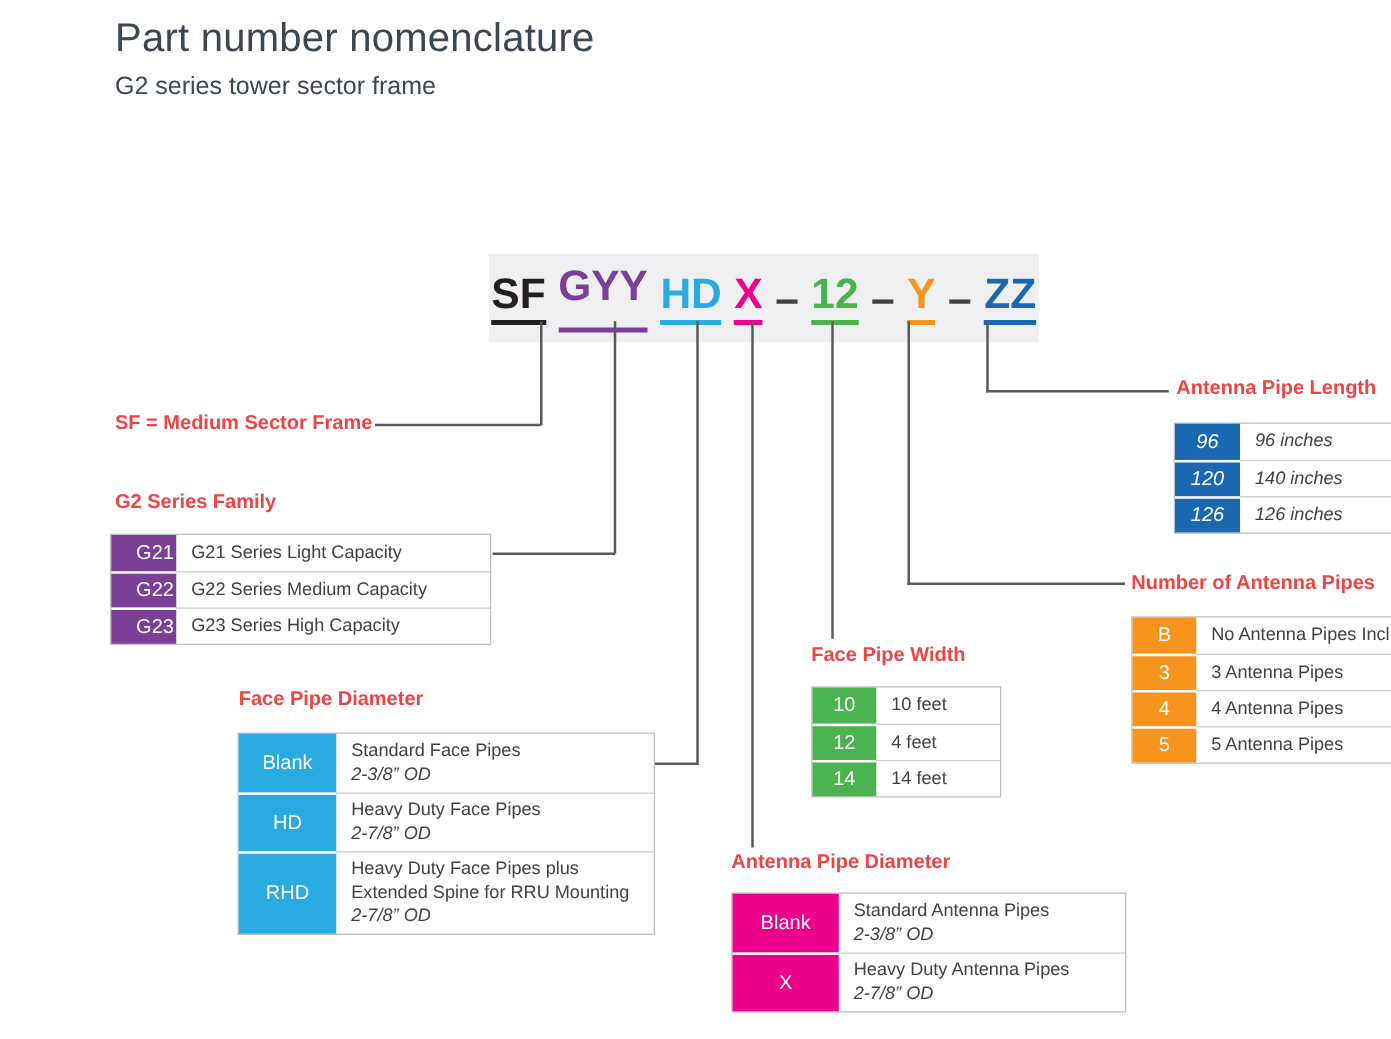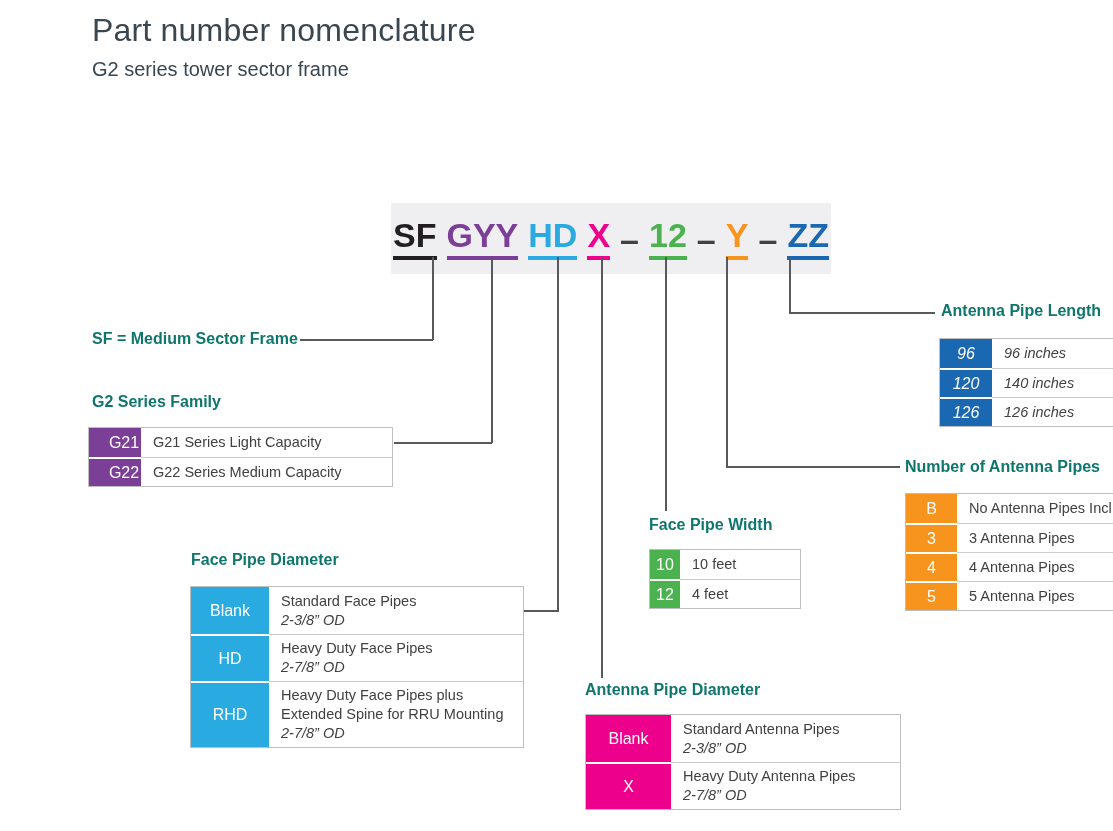--- a/index.html
+++ b/index.html
@@ -13,51 +13,51 @@
   .page-subtitle{left:44px;top:58px;font-size:20px;font-weight:300;color:#3A4650;}
   
   .pn-box{left:343px;top:203px;width:440px;height:71px;background:#EFEFF1;}
   .pn-row{left:343px;top:203px;width:440px;height:71px;display:flex;align-items:center;justify-content:center;gap:10px;
     font-size:34px;font-weight:700;}
   .pn-row span{display:inline-block;line-height:1;}
   
   .vline{width:1.5px;background:#58595B;}
   .hline{height:1.5px;background:#58595B;}
   
-  .lbl{font-size:16px;font-weight:700;color:#0f766e;white-space:nowrap;}
+  .lbl{font-size:16px;font-weight:700;color:#ef4444;white-space:nowrap;}
   
   .lookup-table{position:absolute;border:1px solid #BCBEC0;background:#fff;box-sizing:border-box;}
   .trow{display:flex;}
   .tcode{color:#fff;display:flex;align-items:center;justify-content:center;font-size:16px;flex-shrink:0;box-sizing:border-box;}
   .trow + .trow .tcode{border-top:2px solid #fff;}
   .tdesc{flex:1;display:flex;flex-direction:column;justify-content:center;padding:4px 8px 4px 12px;
     color:#414042;font-size:14.5px;line-height:19px;box-sizing:border-box;}
   .trow + .trow .tdesc{border-top:1px solid #CBCCCE;}
   .tdesc .line.i{font-style:italic;}
   .rows-sm .trow{min-height:29px;}
   .rows-lg .trow{min-height:47px;}
   #t-g2 .tcode{width:52px;padding-left:18px;}
   #t-fpd .tcode{width:78px;}
-  #t-fpw .tcode{width:30px;}
+  #t-fpw .tcode{width:51px;}
   #t-apd .tcode{width:85px;}
   #t-nap .tcode{width:51px;}
   #t-apl .tcode{width:52px;}
 </style>
 </head>
 <body>
 
 <div id="canvas">
 
   <div class="abs page-title">Part number nomenclature</div>
   <div class="abs page-subtitle">G2 series tower sector frame</div>
 
   <div class="abs pn-box"></div>
   <div class="abs pn-row">
       <span style="color: rgb(35, 31, 32); border-bottom: 4px solid rgb(35, 31, 32); padding-bottom: 4px;">SF</span>
-      <span style="color: rgb(123, 63, 152); border-bottom: 4px solid rgb(123, 63, 152); padding-bottom: 4px;">GYY</span>
+      <span style="color: rgb(123, 63, 152); border-bottom: 4px solid rgb(123, 63, 152); padding-bottom: 16px;">GYY</span>
       <span style="color: rgb(41, 171, 226); border-bottom: 4px solid rgb(41, 171, 226); padding-bottom: 4px;">HD</span>
       <span style="color: rgb(236, 0, 140); border-bottom: 4px solid rgb(236, 0, 140); padding-bottom: 4px;">X</span>
       <span style="color: rgb(65, 64, 66);">–</span>
       <span style="color: rgb(75, 178, 80); border-bottom: 4px solid rgb(75, 178, 80); padding-bottom: 4px;">12</span>
       <span style="color: rgb(65, 64, 66);">–</span>
       <span style="color: rgb(247, 148, 30); border-bottom: 4px solid rgb(247, 148, 30); padding-bottom: 4px;">Y</span>
       <span style="color: rgb(65, 64, 66);">–</span>
       <span style="color: rgb(27, 104, 178); border-bottom: 4px solid rgb(27, 104, 178); padding-bottom: 4px;">ZZ</span>
     </div>
 
@@ -88,20 +88,26 @@
         <div class="tdesc">
           <div class="line">G21 Series Light Capacity</div>
         </div>
       </div>
       <div class="trow">
         <div class="tcode" style="background: rgb(123, 63, 152);">G22</div>
         <div class="tdesc">
           <div class="line">G22 Series Medium Capacity</div>
         </div>
       </div>
+      <div class="trow">
+        <div class="tcode" style="background: rgb(123, 63, 152);">G23</div>
+        <div class="tdesc">
+          <div class="line">G23 Series High Capacity</div>
+        </div>
+      </div>
     </div>
   <div id="t-fpd" class="lookup-table rows-lg" style="left:142px;top:586px;width:334px;">
       <div class="trow">
         <div class="tcode" style="background: rgb(41, 171, 226);">Blank</div>
         <div class="tdesc">
           <div class="line">Standard Face Pipes</div>
           <div class="line i">2-3/8” OD</div>
         </div>
       </div>
       <div class="trow">
@@ -125,20 +131,26 @@
         <div class="tdesc">
           <div class="line">10 feet</div>
         </div>
       </div>
       <div class="trow">
         <div class="tcode" style="background: rgb(75, 178, 80);">12</div>
         <div class="tdesc">
           <div class="line">4 feet</div>
         </div>
       </div>
+      <div class="trow">
+        <div class="tcode" style="background: rgb(75, 178, 80);">14</div>
+        <div class="tdesc">
+          <div class="line">14 feet</div>
+        </div>
+      </div>
     </div>
   <div id="t-apd" class="lookup-table rows-lg" style="left:537px;top:714px;width:316px;">
       <div class="trow">
         <div class="tcode" style="background: rgb(236, 0, 140);">Blank</div>
         <div class="tdesc">
           <div class="line">Standard Antenna Pipes</div>
           <div class="line i">2-3/8” OD</div>
         </div>
       </div>
       <div class="trow">

